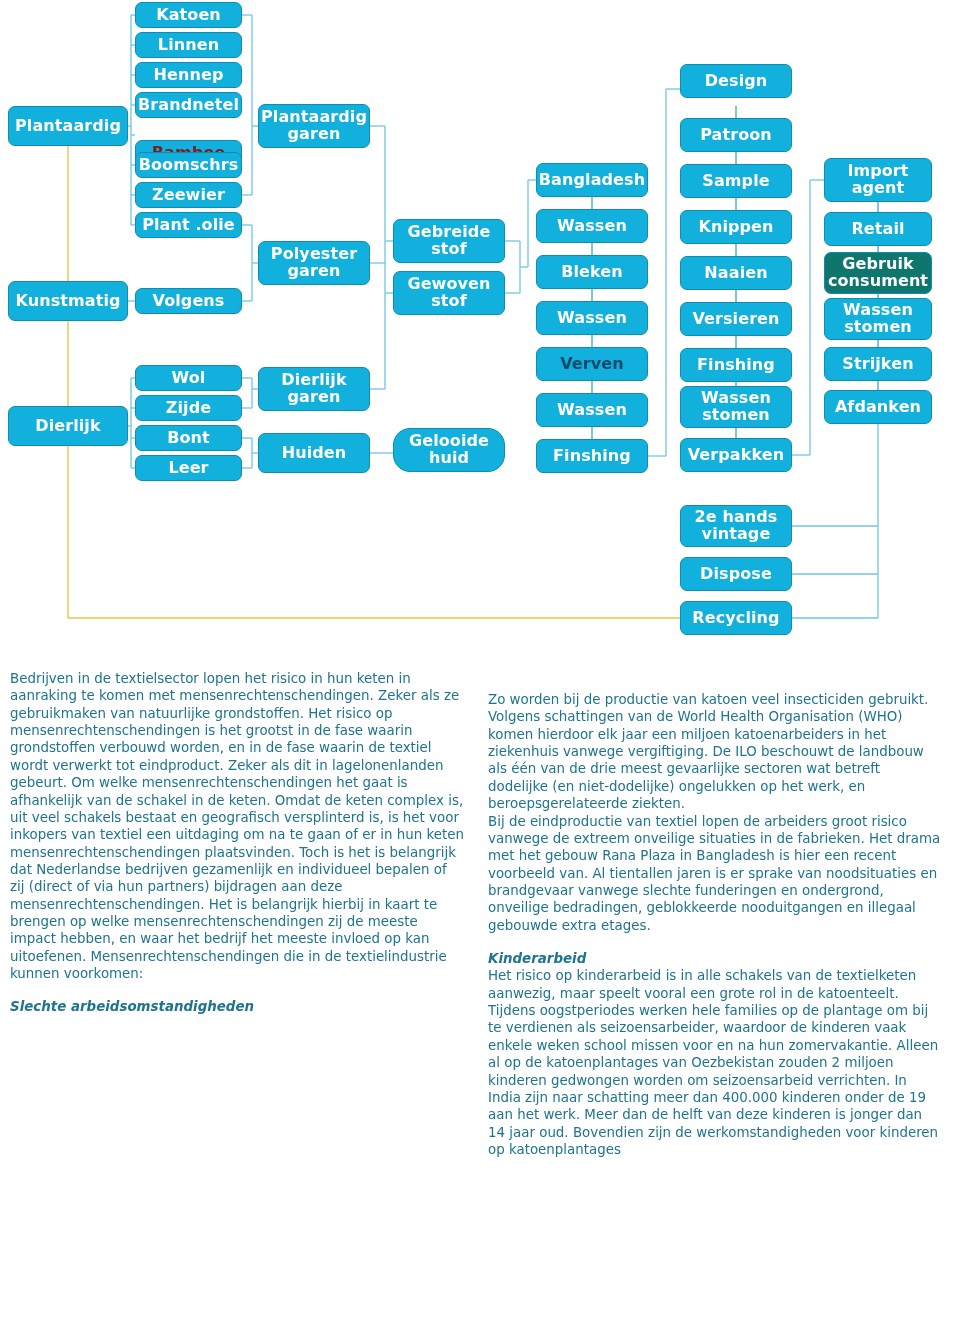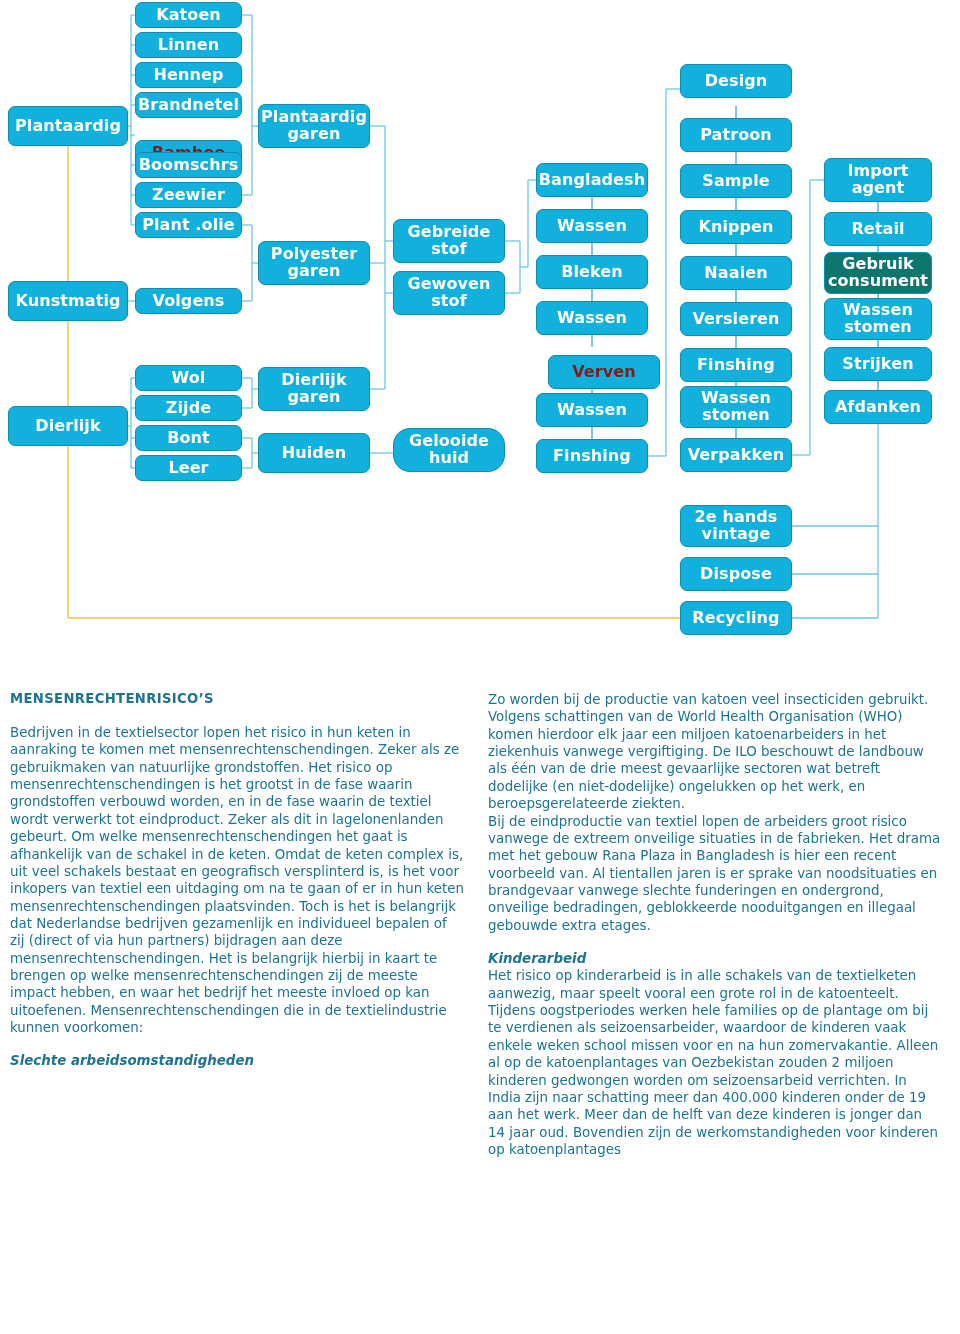--- a/index.html
+++ b/index.html
@@ -242,21 +242,21 @@
       </div>
       <div class="node" style="left: 536px; top: 209px; width: 112px; height: 34px; background: rgb(18, 176, 220); border-color: rgb(15, 140, 176); color: rgb(255, 255, 255);">
         <span>Wassen</span>
       </div>
       <div class="node" style="left: 536px; top: 255px; width: 112px; height: 34px; background: rgb(18, 176, 220); border-color: rgb(15, 140, 176); color: rgb(255, 255, 255);">
         <span>Bleken</span>
       </div>
       <div class="node" style="left: 536px; top: 301px; width: 112px; height: 34px; background: rgb(18, 176, 220); border-color: rgb(15, 140, 176); color: rgb(255, 255, 255);">
         <span>Wassen</span>
       </div>
-      <div class="node" style="left: 536px; top: 355px; width: 112px; height: 34px; background: rgb(18, 176, 220); border-color: rgb(15, 140, 176); color: #7f1d1d; margin-left: 12px;">
+      <div class="node" style="left: 536px; top: 347px; width: 112px; height: 34px; background: rgb(18, 176, 220); border-color: rgb(15, 140, 176); color: #0c4a6e;">
         <span>Verven</span>
       </div>
       <div class="node" style="left: 536px; top: 393px; width: 112px; height: 34px; background: rgb(18, 176, 220); border-color: rgb(15, 140, 176); color: rgb(255, 255, 255);">
         <span>Wassen</span>
       </div>
       <div class="node" style="left: 536px; top: 439px; width: 112px; height: 34px; background: rgb(18, 176, 220); border-color: rgb(15, 140, 176); color: rgb(255, 255, 255);">
         <span>Finshing</span>
       </div>
       <div class="node" style="left: 680px; top: 64px; width: 112px; height: 34px; background: rgb(18, 176, 220); border-color: rgb(15, 140, 176); color: rgb(255, 255, 255);">
         <span>Design</span>
@@ -310,21 +310,20 @@
         <span>Dispose</span>
       </div>
       <div class="node" style="left: 680px; top: 601px; width: 112px; height: 34px; background: rgb(18, 176, 220); border-color: rgb(15, 140, 176); color: rgb(255, 255, 255);">
         <span>Recycling</span>
       </div>
     </div>
 
   <div id="columns">
 
     <div class="col left">
-      <h2 class="sec">MENSENRECHTENRISICO’S</h2>
       <p class="body">Bedrijven in de textielsector lopen het risico in hun keten in aanraking te komen met mensenrechtenschendingen. Zeker als ze gebruikmaken van natuurlijke grondstoffen. Het risico op mensenrechtenschendingen is het grootst in de fase waarin grondstoffen verbouwd worden, en in de fase waarin de textiel wordt verwerkt tot eindproduct. Zeker als dit in lagelonenlanden gebeurt. Om welke mensenrechtenschendingen het gaat is afhankelijk van de schakel in de keten. Omdat de keten complex is, uit veel schakels bestaat en geografisch versplinterd is, is het voor inkopers van textiel een uitdaging om na te gaan of er in hun keten mensenrechtenschendingen plaatsvinden. Toch is het is belangrijk dat Nederlandse bedrijven gezamenlijk en individueel bepalen of zij (direct of via hun partners) bijdragen aan deze mensenrechtenschendingen. Het is belangrijk hierbij in kaart te brengen op welke mensenrechtenschendingen zij de meeste impact hebben, en waar het bedrijf het meeste invloed op kan uitoefenen. Mensenrechtenschendingen die in de textielindustrie kunnen voorkomen:</p>
       <h3 class="sub">Slechte arbeidsomstandigheden</h3>
     </div>
 
     <div class="col right">
       <div style="height:21px"></div>
       <p class="body">Zo worden bij de productie van katoen veel insecticiden gebruikt. Volgens schattingen van de World Health Organisation (WHO) komen hierdoor elk jaar een miljoen katoenarbeiders in het ziekenhuis vanwege vergiftiging. De ILO beschouwt de landbouw als één van de drie meest gevaarlijke sectoren wat betreft dodelijke (en niet-dodelijke) ongelukken op het werk, en beroepsgerelateerde ziekten.</p>
       <p class="body">Bij de eindproductie van textiel lopen de arbeiders groot risico vanwege de extreem onveilige situaties in de fabrieken. Het drama met het gebouw Rana Plaza in Bangladesh is hier een recent voorbeeld van. Al tientallen jaren is er sprake van noodsituaties en brandgevaar vanwege slechte funderingen en ondergrond, onveilige bedradingen, geblokkeerde nooduitgangen en illegaal gebouwde extra etages.</p>
       <h3 class="sub">Kinderarbeid</h3>
       <p class="body">Het risico op kinderarbeid is in alle schakels van de textielketen aanwezig, maar speelt vooral een grote rol in de katoenteelt. Tijdens oogstperiodes werken hele families op de plantage om bij te verdienen als seizoensarbeider, waardoor de kinderen vaak enkele weken school missen voor en na hun zomervakantie. Alleen al op de katoenplantages van Oezbekistan zouden 2 miljoen kinderen gedwongen worden om seizoensarbeid verrichten. In India zijn naar schatting meer dan 400.000 kinderen onder de 19 aan het werk. Meer dan de helft van deze kinderen is jonger dan 14 jaar oud. Bovendien zijn de werkomstandigheden voor kinderen op katoenplantages</p>

